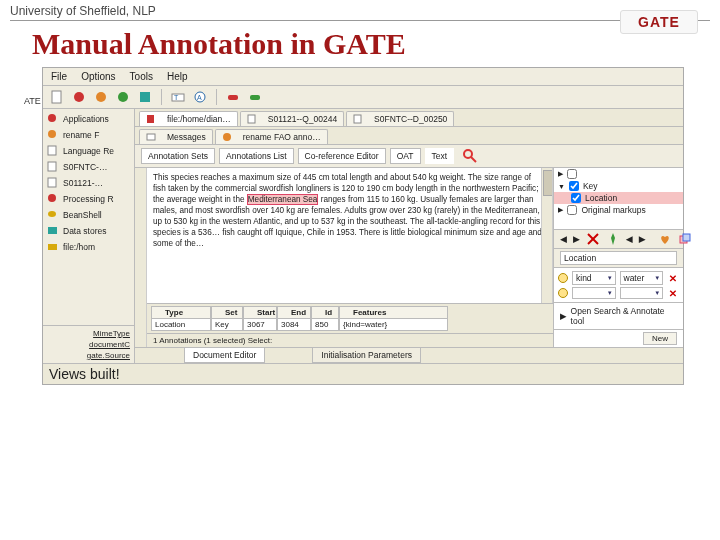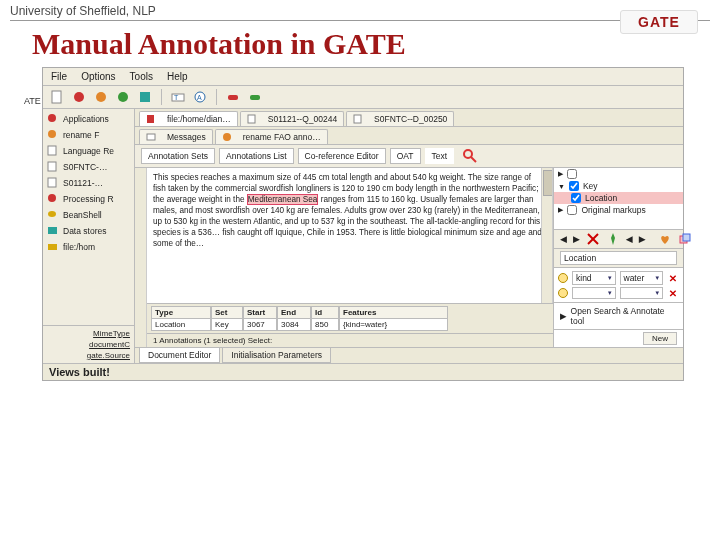--- a/index.html
+++ b/index.html
@@ -54,41 +54,41 @@
   .setcol .srow.sel { background:#f6c3c3; }
   .setcol input[type=checkbox] { width:10px; height:10px; }
   .setcol .tri { font-size:7px; color:#222; }
 
   .annRow { display:flex; align-items:center; padding:2px 6px; gap:6px; background:#f0ede0; border-top:1px solid #bbb; }
   .annRow .annIco { width:14px; height:14px; }
   .annField { flex:1; background:#fff; border:1px solid #bbb; padding:1px 3px; font-size:8.5px; min-height:14px; }
 
   .featTable { background:#ece9d8; padding: 2px 4px; border-top:1px solid #bbb; }
   .featHead { display:flex; font-size:8px; font-weight:bold; }
-  .featHead div { border:1px solid #bbb; padding:1px 3px; background:#f5f3e9; }
+  .featHead div { border:1px solid #bbb; padding:1px 13px; background:#f5f3e9; }
   .featBody { display:flex; font-size:8px; }
   .featBody div { border:1px solid #bbb; border-top:none; padding:1px 3px; background:#fff; }
   .c-type{width:60px} .c-set{width:32px} .c-start{width:34px} .c-end{width:34px} .c-id{width:28px} .c-feat{width:109px}
 
   .featEditor { background:#fff; border-top:1px solid #bbb; padding: 2px 4px; }
   .featEditor .frow { display:flex; align-items:center; gap:4px; padding:1px 0; }
   .circ { width:10px;height:10px;border-radius:50%; border:1px solid #b58e00; background:#ffe38a; display:inline-block;}
   .dd { flex:1; border:1px solid #bbb; background:#fff; font-size:8.5px; padding:1px 3px; display:flex; justify-content:space-between; align-items:center;}
   .dd .caret{ font-size:7px; color:#336; }
   .xred { width:12px;height:12px; display:inline-flex; align-items:center; justify-content:center; color:#c00; font-weight:bold; font-size:10px;}
 
   .openSearch { border-top:1px solid #bbb; padding:3px 6px; font-size:8.5px; display:flex; align-items:center; gap:4px;}
   .annSel { border-top:1px solid #bbb; padding:2px 6px; font-size:8px; display:flex; align-items:center; justify-content:space-between; }
   .annSel .newbtn { border:1px solid #bbb; padding:1px 8px; background:#f5f3e9; }
 
   .bottom-tabs { display:flex; padding: 0 4px; background:#ece9d8; border-top:1px solid #bbb; }
-  .btab { padding:2px 8px; border:1px solid #bbb; border-top:none; background:#fff; font-size:8.5px; margin-right:2px;}
+  .btab { padding:2px 8px; border:1px solid #bbb; border-top:none; background:#fff; font-size:8.5px; margin-right:2px;margin-left:45px;}
   .btab.inactive{ background:#f0ede0; }
 
-  .status { border-top:1px solid #bbb; padding:2px 6px; font-size:11px; font-weight:bold; }
+  .status { border-top:1px solid #bbb; padding:2px 6px; font-size:14px; font-weight:normal; }
 
   
   svg { display:block; }
   .orange { fill:#e2872b; } .red{fill:#c33;} .green{fill:#3a9a3a;} .teal{fill:#2aa39a;} .yellow{fill:#d7a90b;}
 </style>
 </head>
 <body>
 
 <div class="slide-header">
   <div class="univ">University of Sheffield, NLP</div>

